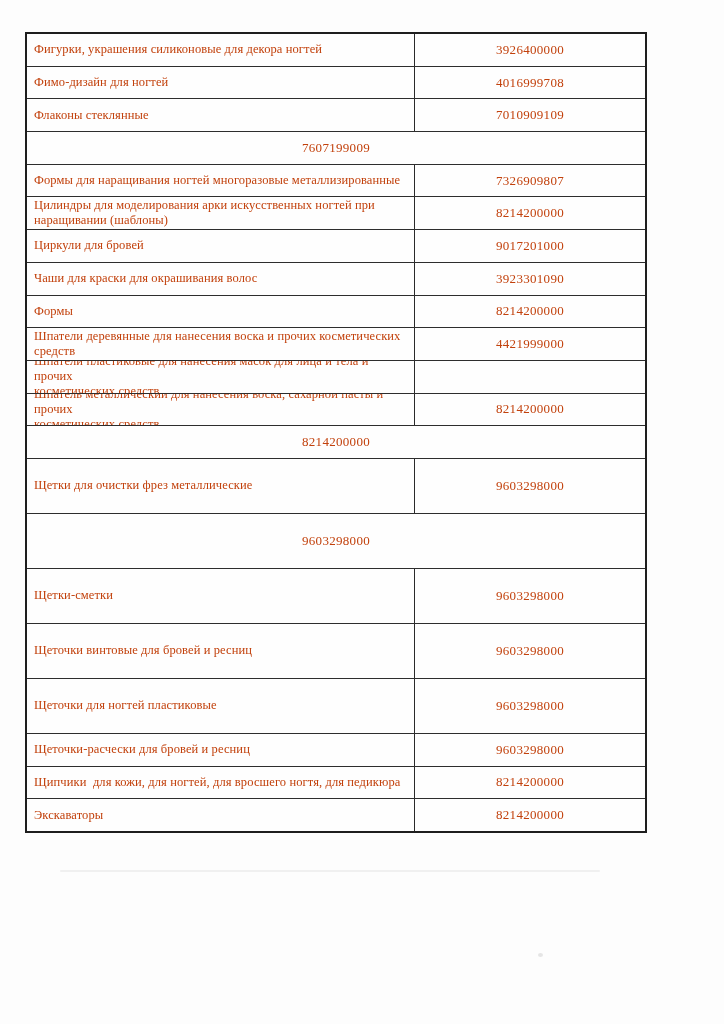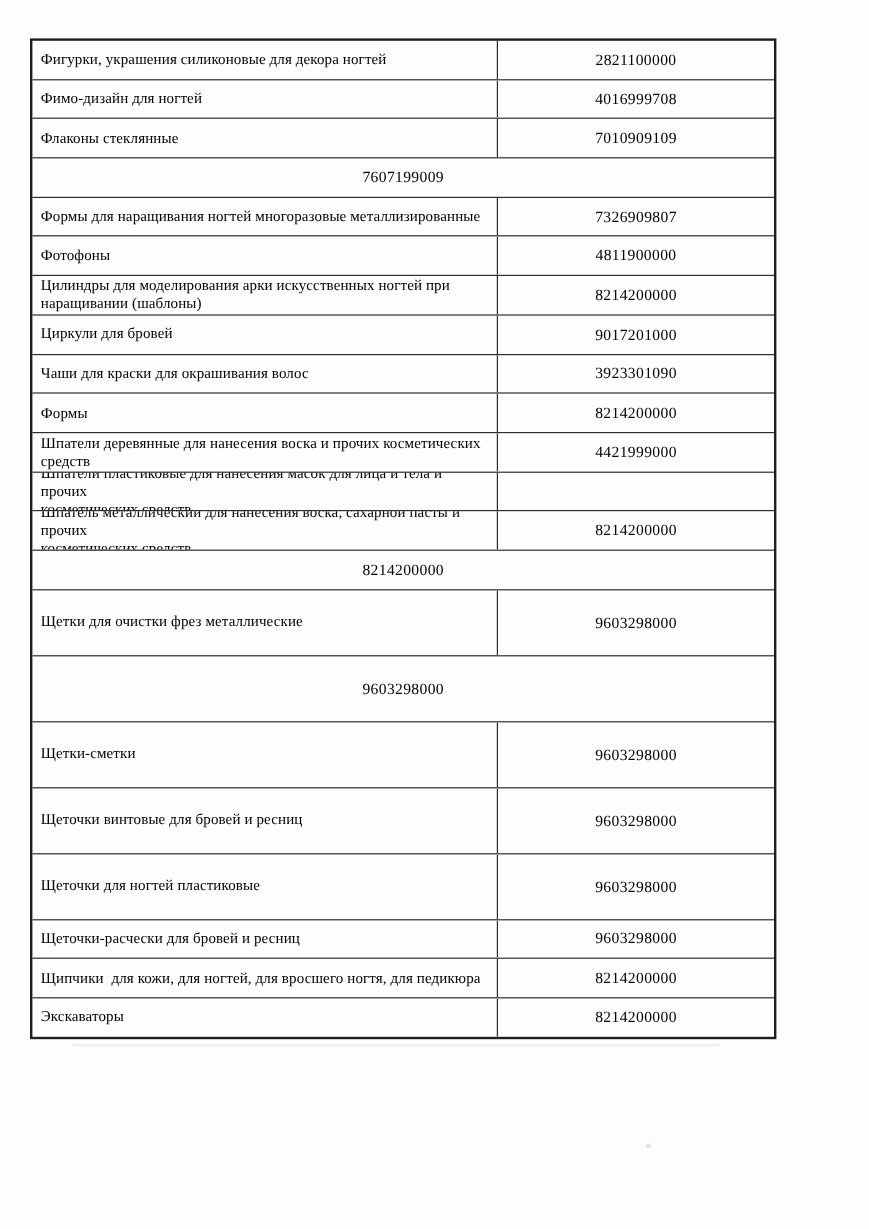--- a/index.html
+++ b/index.html
@@ -6,21 +6,21 @@
     margin: 0;
     padding: 0;
     background: #ffffff;
   }
   .page {
     position: relative;
     width: 724px;
     height: 1024px;
     background: #fdfdfd;
     font-family: "Liberation Serif", "DejaVu Serif", serif;
-    color: #000000;
+    color: #c2410c;
     overflow: hidden;
   }
   .doc-table {
     position: absolute;
     left: 25px;
     top: 32px;
     width: 622px;
     box-sizing: border-box;
     border: 2px solid #1e1e1e;
     background: #fefefe;
@@ -78,21 +78,21 @@
 </style>
 </head>
 <body>
 
 <div class="page">
 
   <div class="doc-table" id="codes-table">
 
       <div class="trow">
         <div class="cell desc">Фигурки, украшения силиконовые для декора ногтей</div>
-        <div class="cell code">2821100000</div>
+        <div class="cell code">3926400000</div>
       </div>
 
       <div class="trow">
         <div class="cell desc">Фимо-дизайн для ногтей</div>
         <div class="cell code">4016999708</div>
       </div>
 
       <div class="trow">
         <div class="cell desc">Флаконы стеклянные</div>
         <div class="cell code">7010909109</div>
@@ -100,24 +100,20 @@
 
       <div class="trow">
         <div class="cell code">7607199009</div>
       </div>
 
       <div class="trow">
         <div class="cell desc">Формы для наращивания ногтей многоразовые металлизированные</div>
         <div class="cell code">7326909807</div>
       </div>
 
-      <div class="trow">
-        <div class="cell desc">Фотофоны</div>
-        <div class="cell code">4811900000</div>
-      </div>
 
       <div class="trow">
         <div class="cell desc">Цилиндры для моделирования арки искусственных ногтей при
 наращивании (шаблоны)</div>
         <div class="cell code">8214200000</div>
       </div>
 
       <div class="trow">
         <div class="cell desc">Циркули для бровей</div>
         <div class="cell code">9017201000</div>

